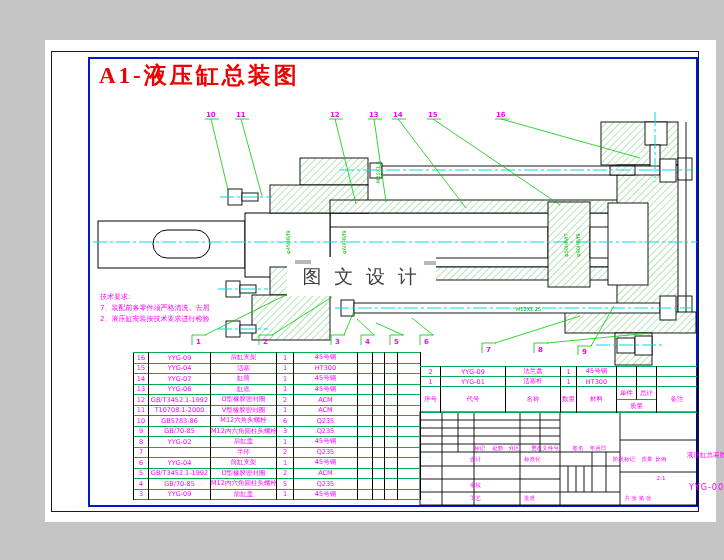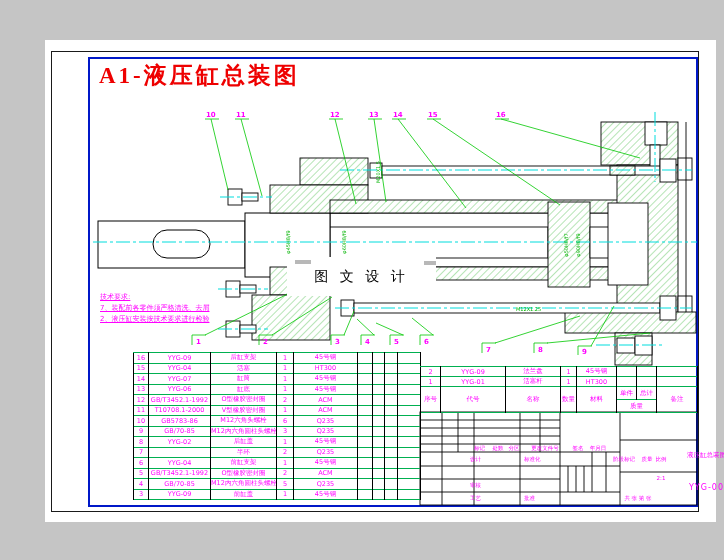--- a/index.html
+++ b/index.html
@@ -4,34 +4,34 @@
 <style>
   html,body{margin:0;padding:0;}
   body{width:724px;height:560px;background:#c5c5c5;overflow:hidden;
        font-family:"DejaVu Sans","Liberation Sans",sans-serif;position:relative;}
   .abs{position:absolute;}
   .page{left:45px;top:40px;width:671px;height:482px;background:#ffffff;}
   .outer-border{left:51px;top:51px;width:646px;height:459px;border:1px solid #1a1a1a;}
   .inner-frame{left:88px;top:57px;width:606px;height:446px;border:2px solid #0018c8;}
   .sheet-title{left:99px;top:60px;font-family:"Liberation Serif","DejaVu Serif",serif;
        font-weight:bold;font-size:23px;color:#ee0000;letter-spacing:3px;white-space:nowrap;}
-  .notes{left:100px;top:292px;color:#ff00ff;font-size:7px;line-height:11px;white-space:nowrap;text-decoration:underline;}
+  .notes{left:100px;top:292px;color:#ff00ff;font-size:7px;line-height:11px;white-space:nowrap;}
   table.bom{border-collapse:collapse;table-layout:fixed;}
   table.bom td{border-right:1px solid #000;border-top:1px solid #00b050;color:#ff00ff;
        font-size:6.5px;text-align:center;padding:0;overflow:hidden;white-space:nowrap;}
   table.bom td:first-child{border-left:1px solid #000;}
   table.bom{border-bottom:1px solid #00b050;}
   .bom-left{left:133px;top:352px;width:287px;}
   .bom-left tr{height:10.5px;}
   .bom-mid{left:420px;top:366px;width:277px;}
   .bom-mid tr.item{height:10px;}
   .bom-mid tr.hdr{height:13px;}
   .tb-label{position:absolute;color:#ff00ff;font-size:5.5px;white-space:nowrap;margin-left:48px;}
   .watermark{left:287px;top:257px;width:149px;height:39px;background:#ffffff;
-       color:#000000;font-family:"Liberation Serif","DejaVu Serif",serif;font-size:14px;
+       color:#404040;font-family:"Liberation Serif","DejaVu Serif",serif;font-size:19px;
        line-height:39px;text-align:center;letter-spacing:4px;white-space:nowrap;}
   .smudge{background:#b8b8b8;}
 </style>
 </head>
 <body>
 
 <div class="abs page"></div>
 <div class="abs outer-border"></div>
 <div class="abs inner-frame"></div>
 

